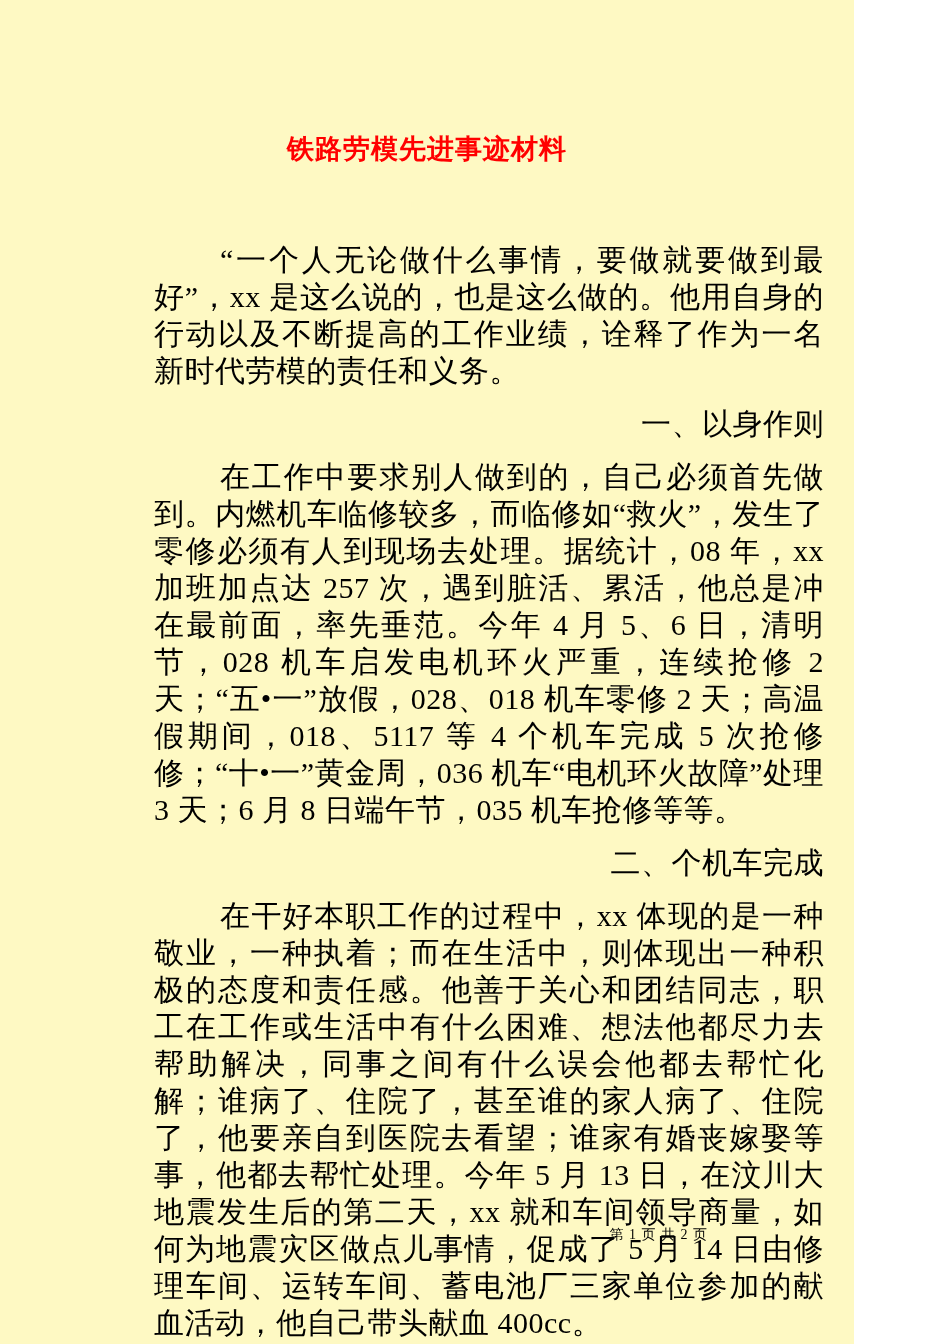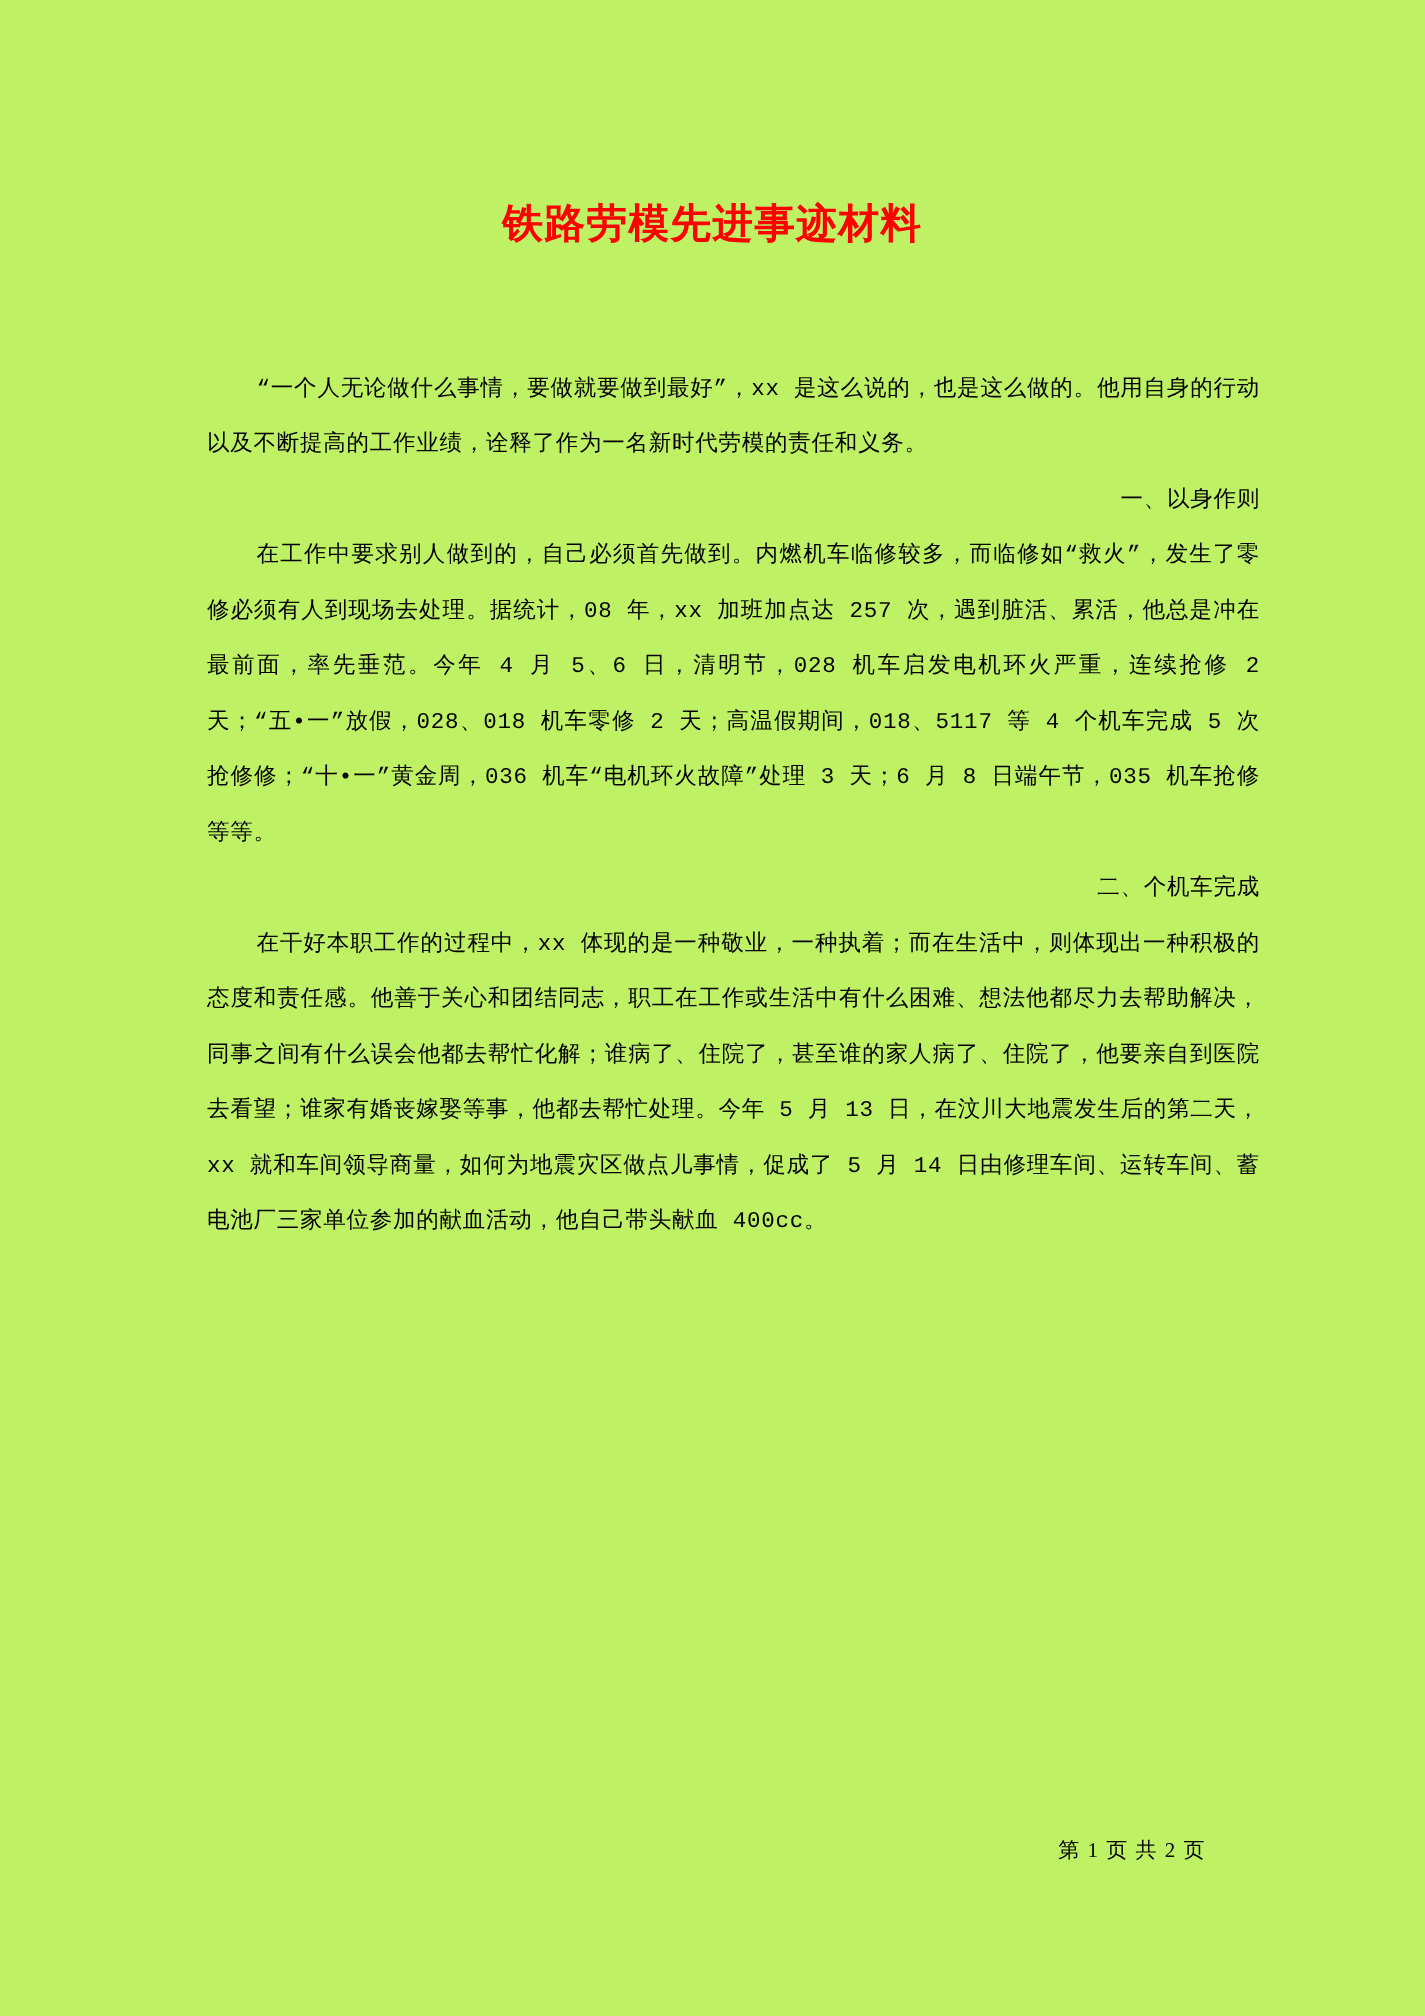--- a/index.html
+++ b/index.html
@@ -2,50 +2,49 @@
 <html><head>
 <meta charset="utf-8">
 <style>
   html, body {
     margin: 0;
     padding: 0;
     background: #ffffff;
   }
   .page {
     position: relative;
-    width: 950px;
+    width: 854px;
     height: 1344px;
-    background: #bef264;
+    background: #fef9c3;
     overflow: hidden;
     font-family: "Liberation Serif", "DejaVu Serif", serif;
     color: #000000;
   }
   .doc-title {
     margin: 0;
     padding-top: 131px;
     text-align: center;
     font-size: 27px;
     font-weight: bold;
     line-height: 36px;
     letter-spacing: 1px;
   }
   .doc-body {
     margin-top: 74px;
     margin-left: 138px;
     width: 702px;
   }
   .doc-body p {
-    margin: 0;
+    margin: 16px;
     padding: 0;
-    font-size: 15px;
+    font-size: 30px;
     line-height: 37px;
     text-indent: 2.2em;
     text-align: justify;
     letter-spacing: 0.5px;
-    font-family: Liberation Mono, monospace;
   }
   .doc-body p.heading {
     text-align: right;
   }
   .page-footer {
     position: absolute;
     top: 1226px;
     right: 146px;
     font-size: 14px;
     line-height: 18px;

